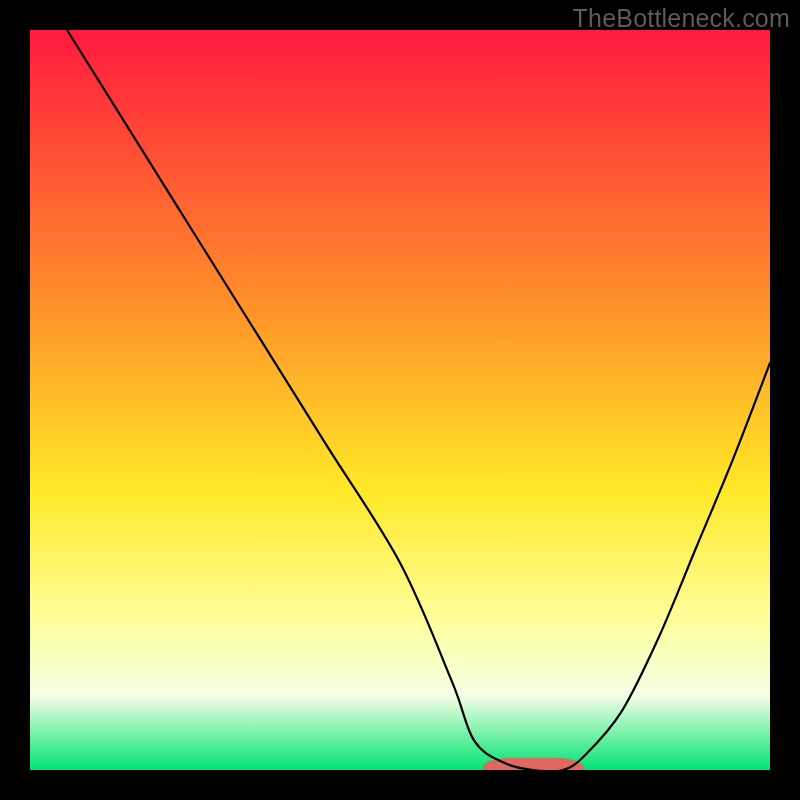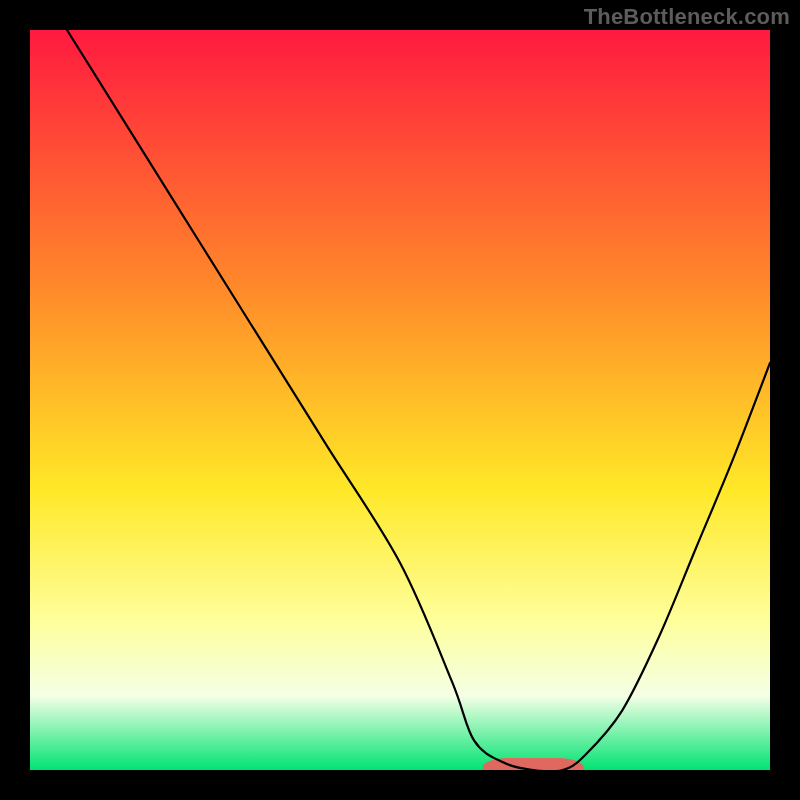--- a/index.html
+++ b/index.html
@@ -13,22 +13,22 @@
   }
   .wrap {
     position: relative;
     width: 800px;
     height: 800px;
   }
   .attribution {
     position: absolute;
     top: 4px;
     right: 10px;
-    font-size: 22px;
-    font-weight: 700;
+    font-size: 25px;
+    font-weight: 400;
     color: #5c5c5c;
     letter-spacing: 0.2px;
     z-index: 5;
   }
   svg {
     display: block;
   }
   .curve {
     fill: none;
     stroke: #000;

